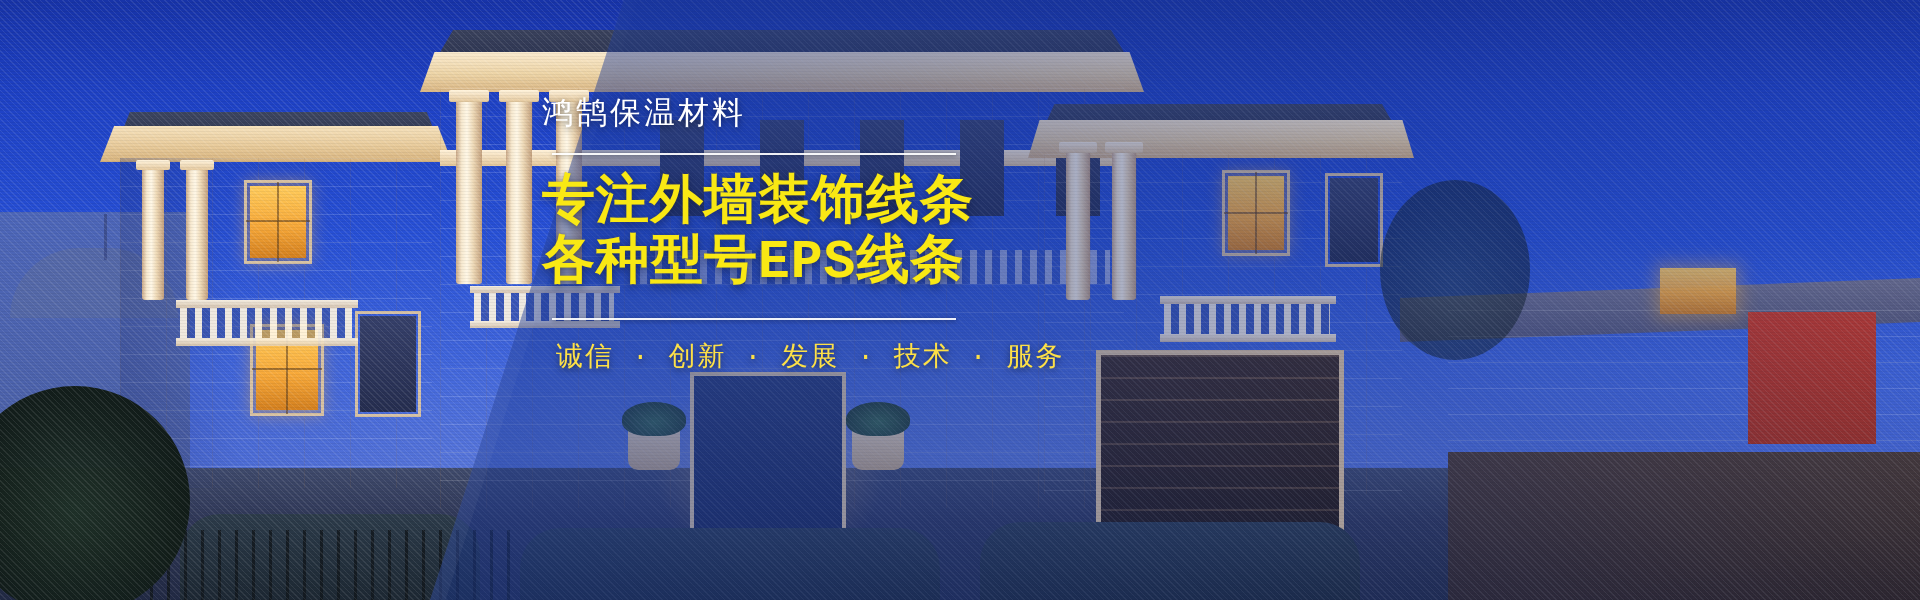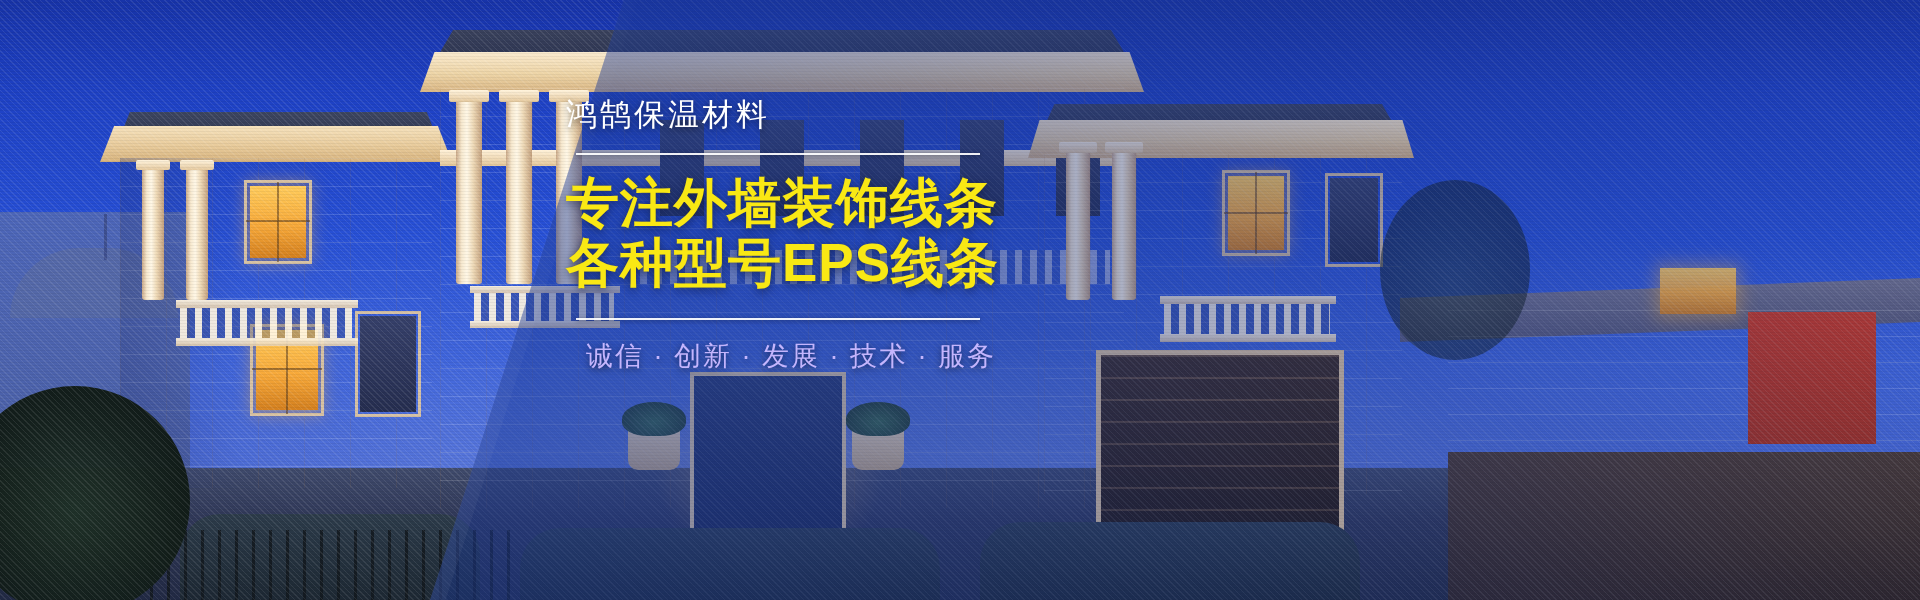--- a/index.html
+++ b/index.html
@@ -269,21 +269,21 @@
     position: absolute;
     left: 430px; top: 0; width: 260px; height: 600px;
     background: linear-gradient(100deg, rgba(255,255,255,0.10) 0%, rgba(255,255,255,0.0) 60%);
     clip-path: polygon(74% 0, 80% 0, 6% 100%, 0 100%);
     pointer-events: none;
   }
 
   
   .textblock {
     position: absolute;
-    left: 566px; top: 96px; width: 430px;
+    left: 542px; top: 96px; width: 430px; font-family: Liberation Mono, monospace;
   }
   .brand {
     color: #ffffff;
     font-size: 31px;
     letter-spacing: 3px;
     line-height: 1.25;
     text-shadow: 0 2px 7px rgba(0,0,0,0.55);
     white-space: nowrap;
   }
   .rule {
@@ -300,21 +300,21 @@
     color: #f9e814;
     font-size: 53px;
     font-weight: bold;
     letter-spacing: 1px;
     line-height: 1.14;
     white-space: nowrap;
     text-shadow: 0 3px 10px rgba(10,20,60,0.60), 0 0 2px rgba(120,90,0,0.35);
   }
   .rule-bot { width: 404px; margin-left: 10px; margin-top: 24px; }
   .tagline {
-    color: #c4b5fd;
+    color: #fde047;
     font-size: 27px;
     letter-spacing: 2px;
     margin-top: 18px;
     margin-left: 14px;
     white-space: nowrap;
     text-shadow: 0 2px 7px rgba(0,0,0,0.55);
     text-align: right;
   }
 </style>
 </head>

